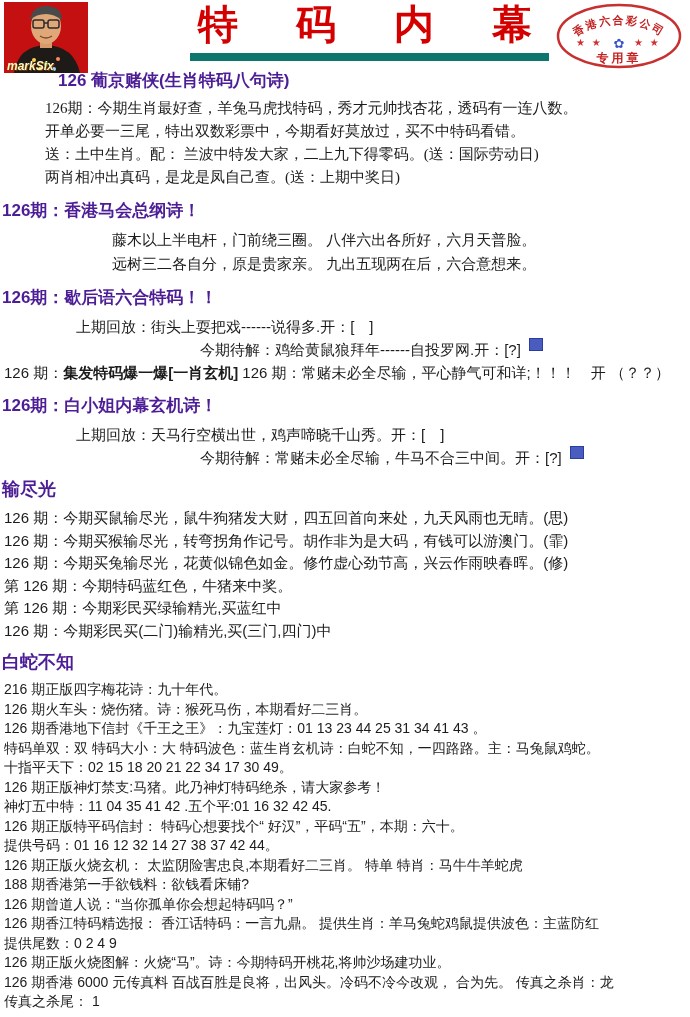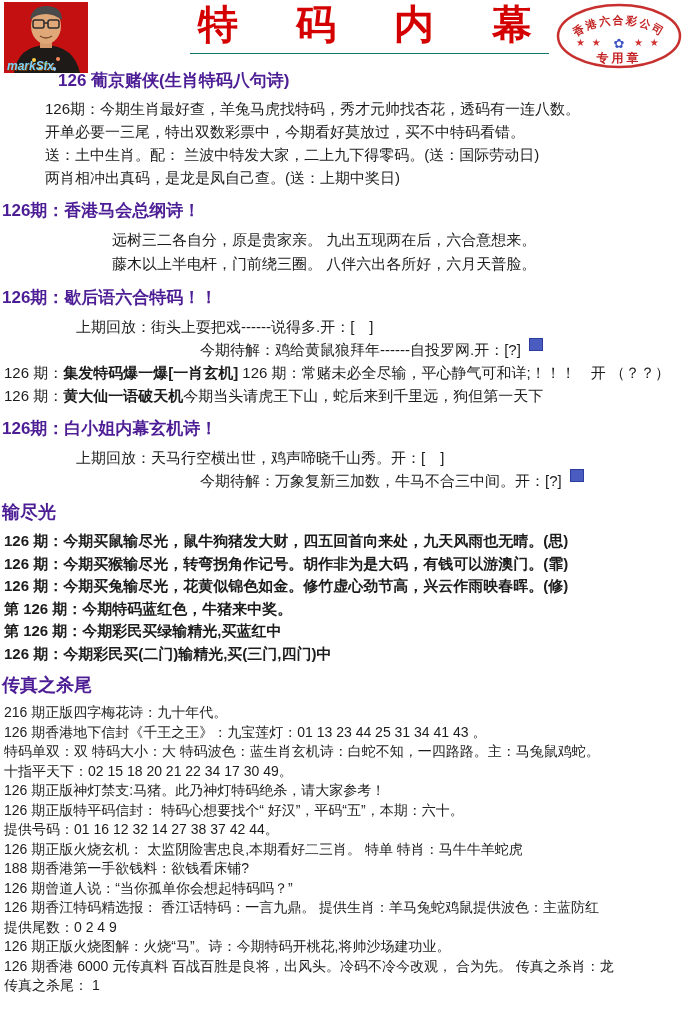--- a/index.html
+++ b/index.html
@@ -8,46 +8,46 @@
     font-family:"Liberation Sans","DejaVu Sans",sans-serif;color:#1c1c1c;
   }
   .page{position:relative;width:690px;height:1017px;background:#fff;}
 
   
   header{position:relative;height:70px;}
   .logo{position:absolute;left:4px;top:2px;width:84px;height:71px;background:#c41010;overflow:hidden;}
   .logo svg{display:block;}
   .logo-label{
     position:absolute;left:3px;bottom:0px;font-size:12px;font-weight:bold;font-style:italic;
-    color:#7dd3fc;letter-spacing:0px;text-shadow:1px 1px 0 #7a3b00;
+    color:#fef9c3;letter-spacing:0px;text-shadow:1px 1px 0 #7a3b00;
   }
   .title{
     position:absolute;left:190px;top:0px;margin:0;
     font-size:40px;font-weight:bold;color:#d40000;letter-spacing:9px;
-    border-bottom:1px solid #0f766e;padding:2px 8px 5px 8px;line-height:46px;
+    border-bottom:8px solid #0f766e;padding:2px 8px 5px 8px;line-height:46px;
     font-family:"Liberation Serif","DejaVu Serif",serif;white-space:nowrap;
   }
   .stamp{position:absolute;right:6px;top:2px;}
   .stamp-arc{fill:#c42222;font-size:11px;font-weight:bold;letter-spacing:2px;}
   .stamp-star{fill:#d03030;font-size:10px;letter-spacing:2px;}
   .stamp-flower{fill:#3b52c4;font-size:13px;}
   .stamp-bottom{fill:#c42222;font-size:12px;font-weight:bold;letter-spacing:3px;}
 
   
   h2{margin:0;color:#4c1d95;font-weight:bold;white-space:nowrap;}
   .h-s1{font-size:17px;margin:0 0 5px 58px;line-height:22px;}
   .h-std{font-size:17px;margin:11px 0 6px 2px;line-height:22px;}
   .h-big{font-size:18px;margin:9px 0 6px 2px;line-height:23px;}
 
   .ln{margin:0;padding-left:4px;font-size:15px;line-height:23px;white-space:nowrap;}
-  .s1 .ln{padding-left:45px;}
+  .s1 .ln{padding-left:45px;font-family:Liberation Serif, serif;}
   .s2 .ln{padding-left:112px;line-height:24px;}
   .ind185{padding-left:76px;}
   .ind200{padding-left:200px;}
-  .s6 .ln{line-height:22.5px;font-weight:bold;}
+  .s6 .ln{line-height:22.5px;}
   .s7 .ln{font-size:14px;line-height:19.5px;}
   .bold{font-weight:bold;margin-top:28px;}
 
   .bluebox{
     display:inline-block;width:12px;height:11px;background:#4a5cc0;
     margin-left:8px;vertical-align:4px;border:1px solid #2c3da0;
   }
 </style>
 </head>
 <body>
@@ -101,55 +101,56 @@
   <section class="s1">
     <h2 class="h-s1">126 葡京赌侠(生肖特码八句诗)</h2>
     <p class="ln">126期：今期生肖最好查，羊兔马虎找特码，秀才元帅找杏花，透码有一连八数。</p>
     <p class="ln">开单必要一三尾，特出双数彩票中，今期看好莫放过，买不中特码看错。</p>
     <p class="ln">送：土中生肖。配：  兰波中特发大家，二上九下得零码。(送：国际劳动日)</p>
     <p class="ln">两肖相冲出真码，是龙是凤自己查。(送：上期中奖日)</p>
   </section>
 
   <section class="s2">
     <h2 class="h-std">126期：香港马会总纲诗！</h2>
+    <p class="ln">藤木以上半电杆，门前绕三圈。  八伴六出各所好，六月天普脸。</p>
     <p class="ln">远树三二各自分，原是贵家亲。  九出五现两在后，六合意想来。</p>
-    <p class="ln">藤木以上半电杆，门前绕三圈。  八伴六出各所好，六月天普脸。</p>
   </section>
 
   <section class="s3">
     <h2 class="h-std">126期：歇后语六合特码！！</h2>
     <p class="ln ind185">上期回放：街头上耍把戏------说得多.开：[　]</p>
     <p class="ln ind200"><span>今期待解：鸡给黄鼠狼拜年------自投罗网.开：[?]</span><span class="bluebox"></span></p>
     <p class="ln"><span>126 期：</span><span class="bold">集发特码爆一爆[一肖玄机]</span><span> 126 期：常赌未必全尽输，平心静气可和详;！！！　开 （？？）</span></p>
-    <p class="ln"><span>126 期：</span><span class="bold">黄大仙一语破天机</span><span>今期当头请虎王下山，蛇后来到千里远，狗但第一天下</span></p>
   </section>
 
   <section class="s5">
     <h2 class="h-std">126期：白小姐内幕玄机诗！</h2>
     <p class="ln ind185">上期回放：天马行空横出世，鸡声啼晓千山秀。开：[　]</p>
-    <p class="ln ind200"><span>今期待解：万象复新三加数，牛马不合三中间。开：[?]</span><span class="bluebox"></span></p>
+    <p class="ln ind200"><span>今期待解：常赌未必全尽输，牛马不合三中间。开：[?]</span><span class="bluebox"></span></p>
   </section>
 
   <section class="s6">
     <h2 class="h-big">输尽光</h2>
     <p class="ln">126 期：今期买鼠输尽光，鼠牛狗猪发大财，四五回首向来处，九天风雨也无晴。(思)</p>
     <p class="ln">126 期：今期买猴输尽光，转弯拐角作记号。胡作非为是大码，有钱可以游澳门。(霏)</p>
     <p class="ln">126 期：今期买兔输尽光，花黄似锦色如金。修竹虚心劲节高，兴云作雨映春晖。(修)</p>
     <p class="ln">第 126 期：今期特码蓝红色，牛猪来中奖。</p>
     <p class="ln">第 126 期：今期彩民买绿输精光,买蓝红中</p>
     <p class="ln">126 期：今期彩民买(二门)输精光,买(三门,四门)中</p>
   </section>
 
   <section class="s7">
-    <h2 class="h-big">传真之杀尾</h2>
+    <h2 class="h-big">白蛇不知</h2>
     <p class="ln">216 期正版四字梅花诗：九十年代。</p>
+    <p class="ln">126 期火车头：烧伤猪。诗：猴死马伤，本期看好二三肖。</p>
     <p class="ln">126 期香港地下信封《千王之王》：九宝莲灯：01 13 23 44 25 31 34 41 43 。</p>
     <p class="ln">特码单双：双  特码大小：大  特码波色：蓝生肖玄机诗：白蛇不知，一四路路。主：马兔鼠鸡蛇。</p>
     <p class="ln">十指平天下：02 15 18 20 21 22 34 17 30 49。</p>
     <p class="ln">126 期正版神灯禁支:马猪。此乃神灯特码绝杀，请大家参考！</p>
+    <p class="ln">神灯五中特：11 04 35 41 42 .五个平:01 16 32 42 45.</p>
     <p class="ln">126 期正版特平码信封：  特码心想要找个“ 好汉”，平码“五”，本期：六十。</p>
     <p class="ln">提供号码：01 16 12 32 14 27 38 37 42 44。</p>
     <p class="ln">126 期正版火烧玄机：  太监阴险害忠良,本期看好二三肖。 特单 特肖：马牛牛羊蛇虎</p>
     <p class="ln">188 期香港第一手欲钱料：欲钱看床铺?</p>
     <p class="ln">126 期曾道人说：“当你孤单你会想起特码吗？”</p>
     <p class="ln">126 期香江特码精选报：  香江话特码：一言九鼎。 提供生肖：羊马兔蛇鸡鼠提供波色：主蓝防红</p>
     <p class="ln">提供尾数：0 2 4 9</p>
     <p class="ln">126 期正版火烧图解：火烧“马”。诗：今期特码开桃花,将帅沙场建功业。</p>
     <p class="ln">126 期香港 6000 元传真料 百战百胜是良将，出风头。冷码不冷今改观， 合为先。 传真之杀肖：龙</p>
     <p class="ln">传真之杀尾： 1</p>

